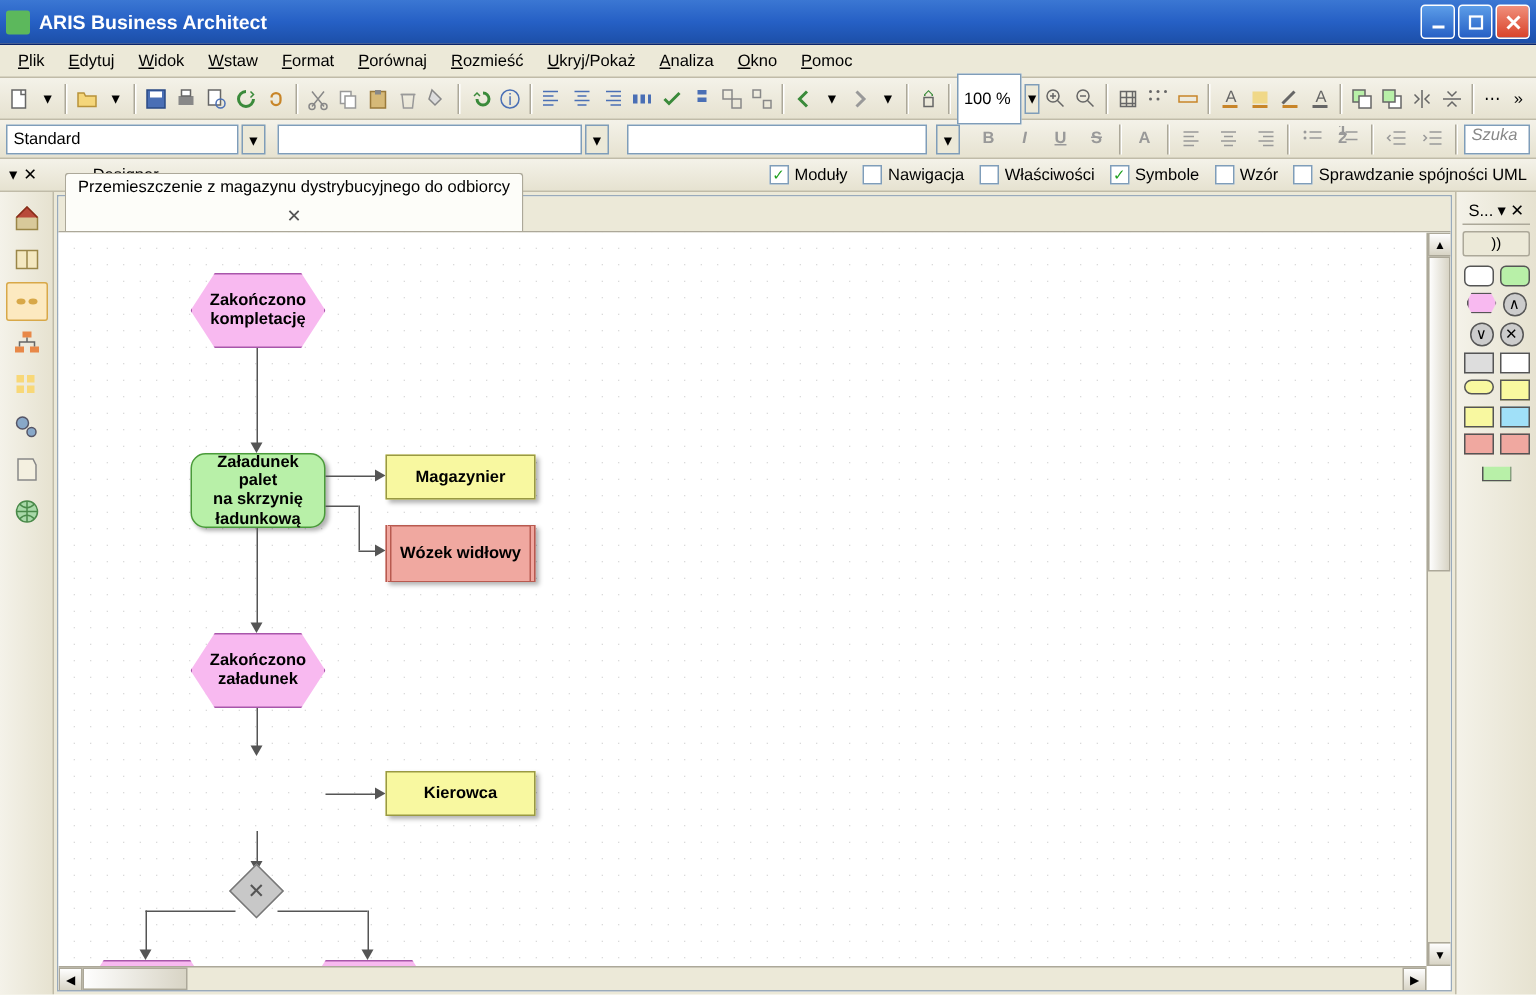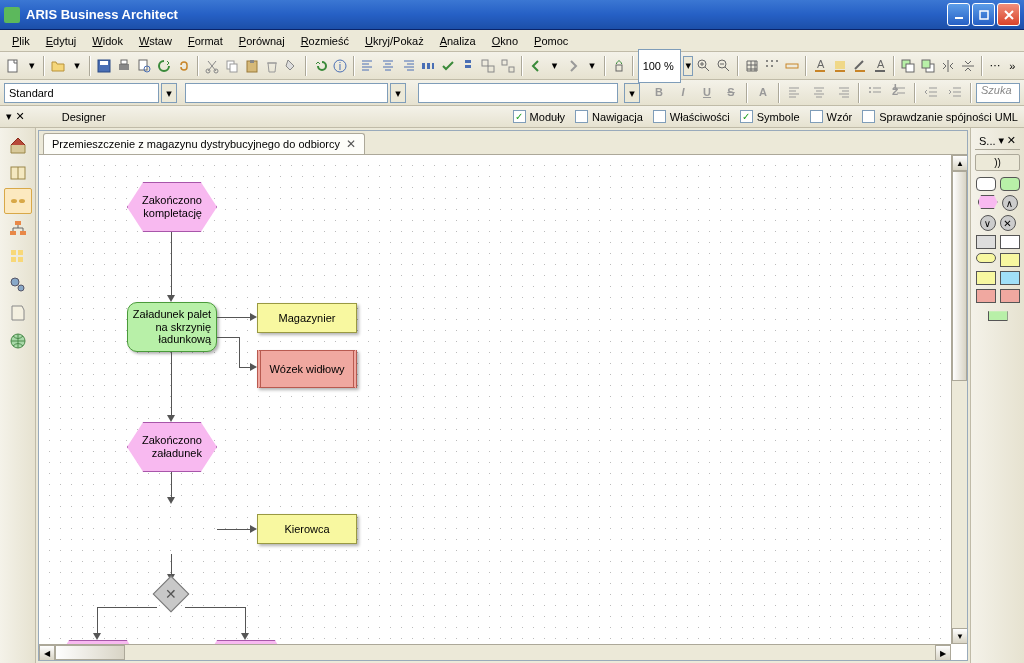--- a/index.html
+++ b/index.html
@@ -38,37 +38,37 @@
 .viewbar-right { display: flex; align-items: center; gap: 10px; margin-left: auto; }
 .chk { display: flex; align-items: center; gap: 4px; cursor: pointer; }
 .chk-box { width: 13px; height: 13px; border: 1px solid #7f9db9; background: white; display: flex; align-items: center; justify-content: center; font-size: 10px; color: #21a121; }
 
 .main { display: flex; height: calc(663px - 30px - 22px - 28px - 26px - 22px); }
 .left-tools { width: 36px; background: linear-gradient(to right, #f4f2e9, #e6e2d0); border-right: 1px solid #c0bba8; display: flex; flex-direction: column; align-items: center; padding: 4px 0; gap: 2px; }
 .left-tool { width: 28px; height: 26px; display: flex; align-items: center; justify-content: center; cursor: pointer; border: 1px solid transparent; border-radius: 2px; }
 
 .center { flex: 1; display: flex; flex-direction: column; background: white; border: 1px solid #9ab; margin: 2px; }
 .tab-strip { height: 24px; background: #ece9d8; border-bottom: 1px solid #aca899; display: flex; align-items: flex-end; padding: 0 4px; }
-.tab { background: #fdfdf9; border: 1px solid #aca899; border-bottom: none; padding: 3px 8px; border-radius: 3px 3px 0 0; display: flex; align-items: center; gap: 6px; }
+.tab { background: #fdfdf9; border: 1px solid #aca899; border-bottom: none; padding: 3px 8px; border-radius: 3px 3px 0 0; display: flex; align-items: center; gap: 6px; flex-direction: column; }
 .tab-close { cursor: pointer; color: #555; font-size: 12px; }
 .canvas-wrap { flex: 1; position: relative; overflow: hidden; background: white; }
 .canvas { position: absolute; inset: 0 16px 16px 0; background-image: radial-gradient(circle, #bbb 0.5px, transparent 0.5px); background-size: 11px 11px; background-position: 5px 5px; }
 .vscroll { position: absolute; right: 0; top: 0; bottom: 16px; width: 16px; background: #ece9d8; border-left: 1px solid #aca899; }
 .hscroll { position: absolute; left: 0; bottom: 0; right: 16px; height: 16px; background: #ece9d8; border-top: 1px solid #aca899; }
 .scroll-btn { width: 16px; height: 16px; background: linear-gradient(to bottom, #fefefe, #d8d4c5); border: 1px solid #aca899; display: flex; align-items: center; justify-content: center; cursor: pointer; font-size: 8px; }
 .scroll-thumb { background: linear-gradient(to right, #fefefe, #d8d4c5); border: 1px solid #aca899; }
 
 .right-panel { width: 54px; background: linear-gradient(to right, #f4f2e9, #e6e2d0); border-left: 1px solid #c0bba8; padding: 4px; }
 .panel-head { font-size: 10px; padding: 2px 4px; display: flex; align-items: center; justify-content: space-between; border-bottom: 1px solid #aca899; margin-bottom: 4px; }
 .panel-collapse { background: #ece9d8; border: 1px solid #aca899; display: flex; align-items: center; justify-content: center; font-size: 10px; padding: 2px 6px; cursor: pointer; margin-bottom: 6px; border-radius: 2px; }
 .palette { display: flex; flex-direction: column; gap: 4px; align-items: center; }
 .palette-row { display: flex; gap: 4px; }
 .pal-shape { width: 20px; height: 14px; border: 1px solid #555; cursor: pointer; }
 
-.shape { position: absolute; display: flex; align-items: center; justify-content: center; text-align: right; font-size: 10px; line-height: 1.15; padding: 3px; }
+.shape { position: absolute; display: flex; align-items: center; justify-content: center; text-align: center; font-size: 10px; line-height: 1.15; padding: 3px; font-weight: bold; }
 .hexagon { background: #f8b9f0; border: 1px solid #a856aa; clip-path: polygon(18% 0%, 82% 0%, 100% 50%, 82% 100%, 18% 100%, 0% 50%); }
 .roundrect { background: #b8f0a8; border: 1px solid #4a9b3a; border-radius: 10px; }
 .yellowbox { background: #f8f8a0; border: 1px solid #999943; }
 .redbox { background: #f0a8a0; border: 1px solid #b85a50; border-left: 4px double #b85a50; border-right: 4px double #b85a50; }
 .gateway { width: 26px; height: 26px; background: #c8c8c8; border: 1px solid #777; transform: rotate(45deg); display: flex; align-items: center; justify-content: center; }
 .gateway span { transform: rotate(-45deg); font-size: 14px; color: #555; }
 .shadow { box-shadow: 2px 2px 3px rgba(0,0,0,0.3); }
 
 .connector { position: absolute; background: #555; }
 .arrow-down { position: absolute; width: 0; height: 0; border-left: 4px solid transparent; border-right: 4px solid transparent; border-top: 7px solid #555; }

